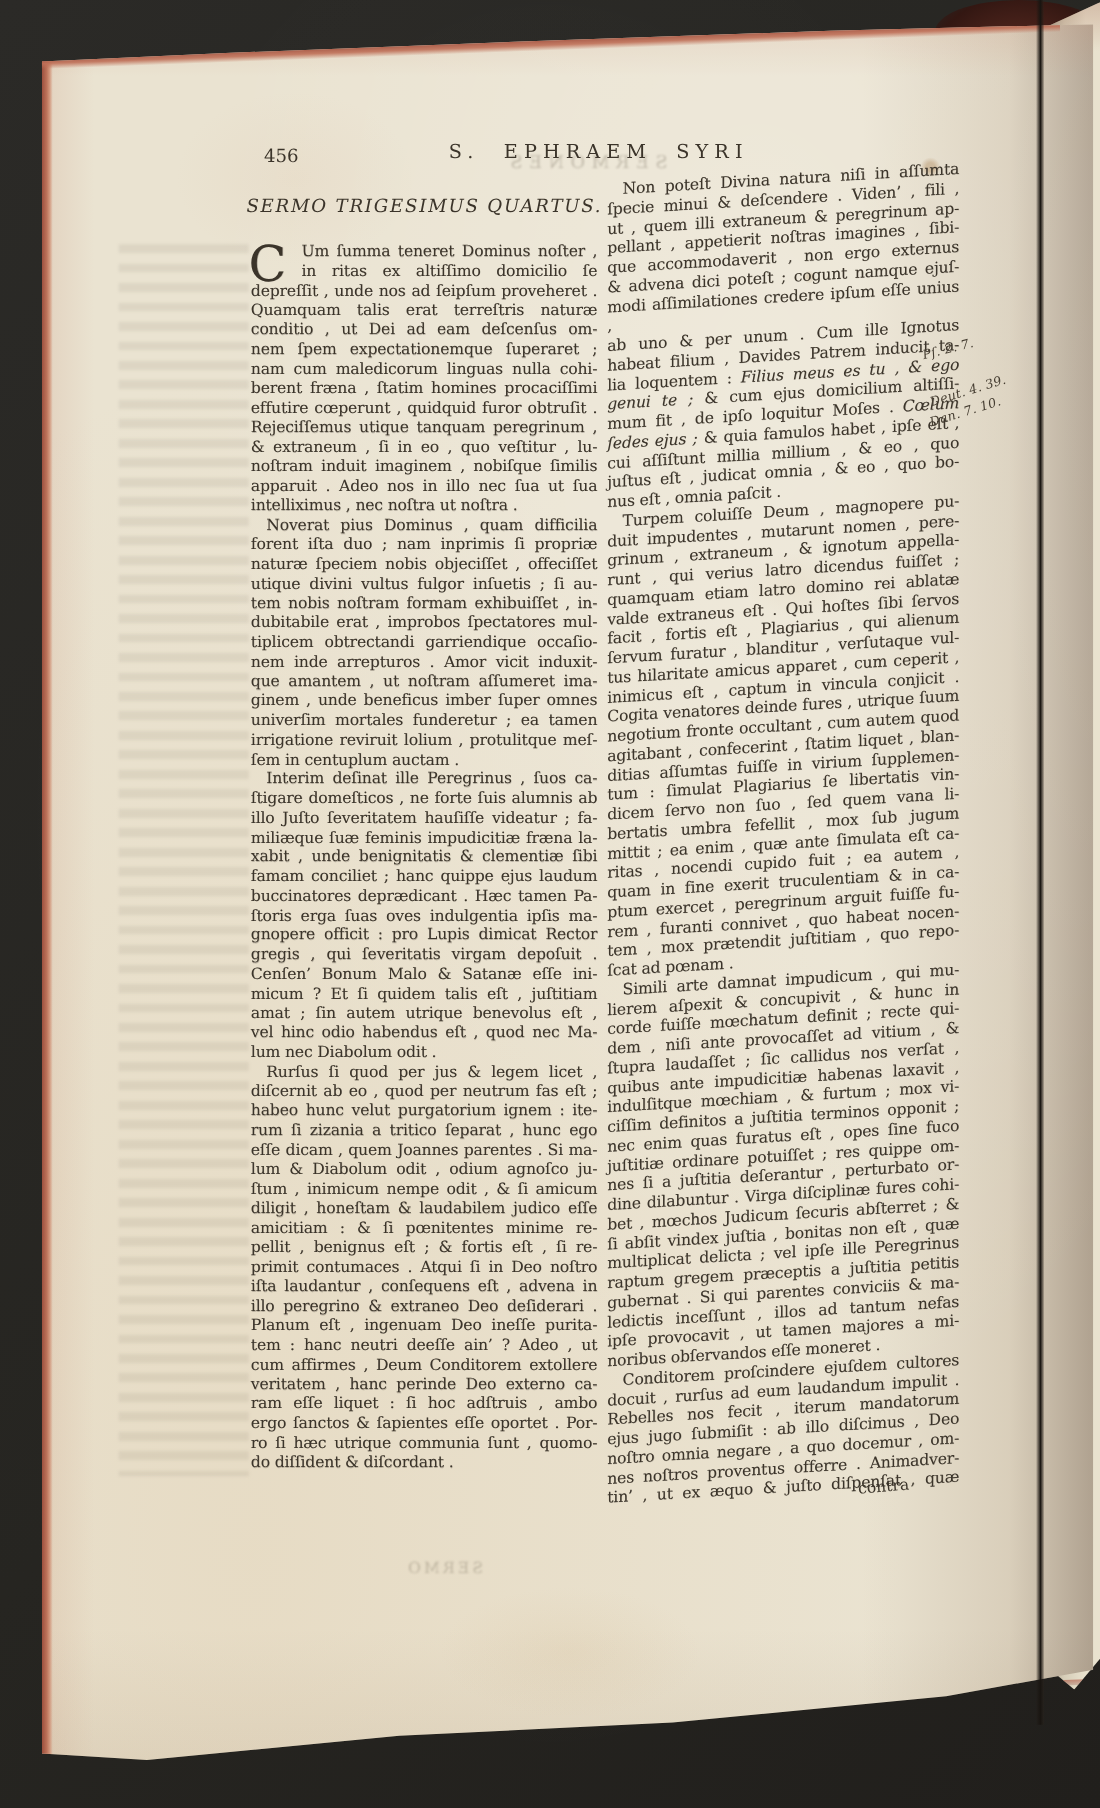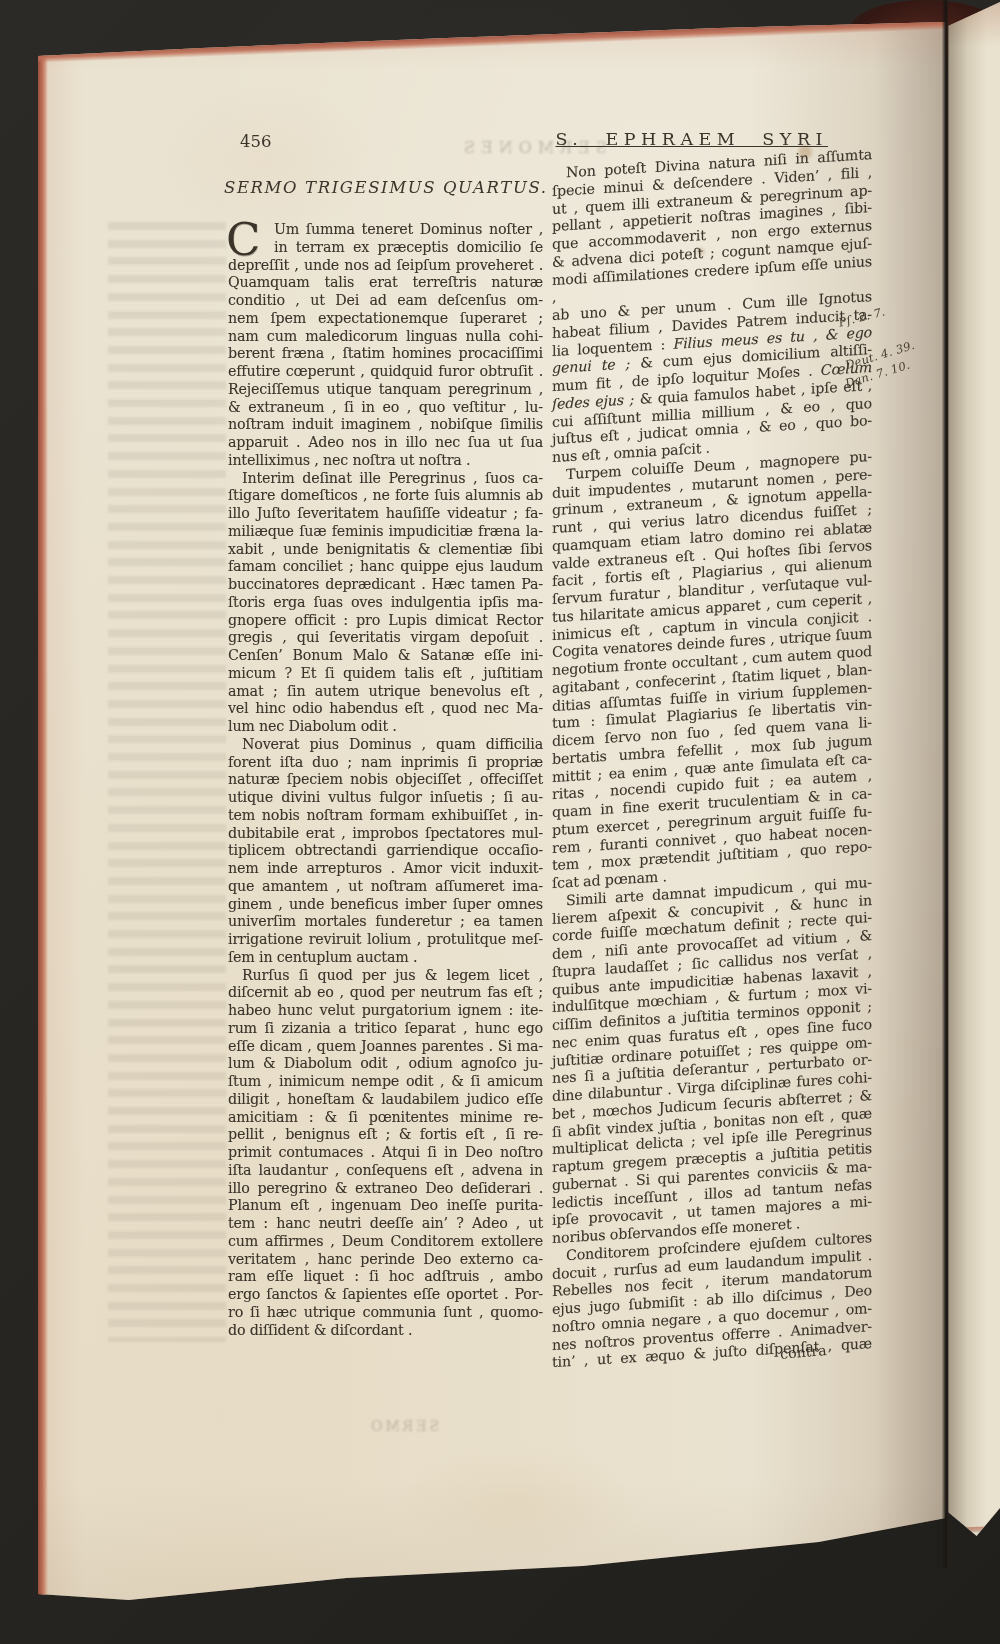--- a/index.html
+++ b/index.html
@@ -41,20 +41,21 @@
       radial-gradient(ellipse at 68% 22%, rgba(255,255,255,0.22), transparent 55%),
       radial-gradient(ellipse at 20% 88%, rgba(215,185,140,0.18), transparent 55%),
       radial-gradient(circle at 84.5% 8.2%, rgba(150,100,40,0.35) 0 4px, transparent 9px),
       radial-gradient(circle at 73% 14.5%, rgba(150,110,50,0.25) 0 2px, transparent 6px),
       linear-gradient(to right, rgba(185,120,95,0.16) 0%, rgba(185,120,95,0) 5%),
       linear-gradient(to bottom, rgba(190,130,100,0.18) 0%, rgba(190,130,100,0) 3%),
       linear-gradient(to right, rgba(0,0,0,0) 78%, rgba(130,100,70,0.16) 92%, rgba(85,60,42,0.38) 99.6%),
       linear-gradient(to bottom, rgba(0,0,0,0) 92%, rgba(140,110,80,0.12) 100%),
       #eae3d1;
     clip-path:polygon(0 34px,18% 26px,45% 16px,75% 6px,100% 0,100% 1496px,86% 1520px,60% 1544px,34% 1556px,10% 1578px,0 1572px);
+    padding-left:48px;
   }
 
   .edge-left{
     position:absolute;left:0;top:30px;bottom:10px;width:10px;
     background:linear-gradient(to right,#93402f 0%,#b8684f 45%,#cf8f74 70%,rgba(207,143,116,0) 100%);
     opacity:.9;
   }
   .edge-top{
     position:absolute;left:-4px;top:30px;width:930px;height:11px;
     background:linear-gradient(to bottom,#9a4533 0%,#bf7058 55%,rgba(191,112,88,0) 100%);
@@ -74,22 +75,22 @@
   .ghost-col{
     position:absolute;left:70px;top:200px;width:118px;height:1120px;
     background:repeating-linear-gradient(to bottom, rgba(105,95,78,0.10) 0 8px, rgba(105,95,78,0) 8px 17.7px);
     filter:blur(1.3px);
   }
 
   
   .ink{color:#3b342a;}
   .page-number{position:absolute;left:202px;top:110px;font-size:16.5px;}
   .running-title{
-    position:absolute;left:370px;top:107px;width:420px;text-align:right;
-    font-size:17.5px;letter-spacing:5.5px;word-spacing:11px;text-decoration:underline;
+    position:absolute;left:370px;top:107px;width:420px;text-align:left;
+    font-size:17.5px;letter-spacing:5.5px;word-spacing:11px;
   }
   .section-heading{
     position:absolute;left:186px;top:156px;width:322px;text-align:right;
     font-style:italic;font-size:16.5px;letter-spacing:1.6px;white-space:nowrap;
   }
 
   .col{position:absolute;font-size:14.2px;line-height:17.75px;}
   .col-left{left:190px;top:199px;width:315px;}
   .col-right{left:514px;top:143px;width:320px;transform:skewY(-3.4deg);transform-origin:0 0;}
   .line{text-align:justify;text-align-last:justify;letter-spacing:-0.15px;
@@ -144,65 +145,65 @@
     <div class="stain stain-3"></div>
 
     <div class="ink page-number">456</div>
     <div class="ink running-title">S. EPHRAEM SYRI</div>
     <div class="ink section-heading">SERMO TRIGESIMUS QUARTUS.</div>
 
     <div class="ink col col-left" id="col-left">
         <div class="para">
           <span class="dropcap">C</span>
           <div class="line dc">Um ſumma teneret Dominus noſter ,</div>
-          <div class="line dc">in terram ex præceptis domicilio ſe</div>
+          <div class="line dc">in ritas ex altiſſimo domicilio ſe</div>
           <div class="line">depreſſit , unde nos ad ſeipſum proveheret .</div>
           <div class="line">Quamquam talis erat terreſtris naturæ</div>
           <div class="line">conditio , ut Dei ad eam deſcenſus om-</div>
           <div class="line">nem ſpem expectationemque ſuperaret ;</div>
           <div class="line">nam cum maledicorum linguas nulla cohi-</div>
           <div class="line">berent fræna , ſtatim homines procaciſſimi</div>
           <div class="line">effutire cœperunt , quidquid furor obtruſit .</div>
           <div class="line">Rejeciſſemus utique tanquam peregrinum ,</div>
           <div class="line">&amp; extraneum , ſi in eo , quo veſtitur , lu-</div>
           <div class="line">noſtram induit imaginem , nobiſque ſimilis</div>
           <div class="line">apparuit . Adeo nos in illo nec ſua ut ſua</div>
           <div class="line last">intelliximus , nec noſtra ut noſtra .</div>
+        </div>
+        <div class="para">
+          <div class="line first">Noverat pius Dominus , quam difficilia</div>
+          <div class="line">forent iſta duo ; nam inprimis ſi propriæ</div>
+          <div class="line">naturæ ſpeciem nobis objeciſſet , offeciſſet</div>
+          <div class="line">utique divini vultus fulgor inſuetis ; ſi au-</div>
+          <div class="line">tem nobis noſtram formam exhibuiſſet , in-</div>
+          <div class="line">dubitabile erat , improbos ſpectatores mul-</div>
+          <div class="line">tiplicem obtrectandi garriendique occaſio-</div>
+          <div class="line">nem inde arrepturos . Amor vicit induxit-</div>
+          <div class="line">que amantem , ut noſtram aſſumeret ima-</div>
+          <div class="line">ginem , unde beneficus imber ſuper omnes</div>
+          <div class="line">univerſim mortales funderetur ; ea tamen</div>
+          <div class="line">irrigatione reviruit lolium , protulitque meſ-</div>
+          <div class="line last">ſem in centuplum auctam .</div>
         </div>
         <div class="para">
           <div class="line first">Interim deſinat ille Peregrinus , ſuos ca-</div>
           <div class="line">ſtigare domeſticos , ne forte ſuis alumnis ab</div>
           <div class="line">illo Juſto ſeveritatem hauſiſſe videatur ; fa-</div>
           <div class="line">miliæque ſuæ feminis impudicitiæ fræna la-</div>
           <div class="line">xabit , unde benignitatis &amp; clementiæ ſibi</div>
           <div class="line">famam conciliet ; hanc quippe ejus laudum</div>
           <div class="line">buccinatores deprædicant . Hæc tamen Pa-</div>
           <div class="line">ſtoris erga ſuas oves indulgentia ipſis ma-</div>
           <div class="line">gnopere officit : pro Lupis dimicat Rector</div>
           <div class="line">gregis , qui ſeveritatis virgam depoſuit .</div>
           <div class="line">Cenſen’ Bonum Malo &amp; Satanæ eſſe ini-</div>
           <div class="line">micum ? Et ſi quidem talis eſt , juſtitiam</div>
           <div class="line">amat ; ſin autem utrique benevolus eſt ,</div>
           <div class="line">vel hinc odio habendus eſt , quod nec Ma-</div>
           <div class="line last">lum nec Diabolum odit .</div>
-        </div>
-        <div class="para">
-          <div class="line first">Noverat pius Dominus , quam difficilia</div>
-          <div class="line">forent iſta duo ; nam inprimis ſi propriæ</div>
-          <div class="line">naturæ ſpeciem nobis objeciſſet , offeciſſet</div>
-          <div class="line">utique divini vultus fulgor inſuetis ; ſi au-</div>
-          <div class="line">tem nobis noſtram formam exhibuiſſet , in-</div>
-          <div class="line">dubitabile erat , improbos ſpectatores mul-</div>
-          <div class="line">tiplicem obtrectandi garriendique occaſio-</div>
-          <div class="line">nem inde arrepturos . Amor vicit induxit-</div>
-          <div class="line">que amantem , ut noſtram aſſumeret ima-</div>
-          <div class="line">ginem , unde beneficus imber ſuper omnes</div>
-          <div class="line">univerſim mortales funderetur ; ea tamen</div>
-          <div class="line">irrigatione reviruit lolium , protulitque meſ-</div>
-          <div class="line last">ſem in centuplum auctam .</div>
         </div>
         <div class="para">
           <div class="line first">Rurſus ſi quod per jus &amp; legem licet ,</div>
           <div class="line">diſcernit ab eo , quod per neutrum fas eſt ;</div>
           <div class="line">habeo hunc velut purgatorium ignem : ite-</div>
           <div class="line">rum ſi zizania a tritico ſeparat , hunc ego</div>
           <div class="line">eſſe dicam , quem Joannes parentes . Si ma-</div>
           <div class="line">lum &amp; Diabolum odit , odium agnoſco ju-</div>
           <div class="line">ſtum , inimicum nempe odit , &amp; ſi amicum</div>
           <div class="line">diligit , honeſtam &amp; laudabilem judico eſſe</div>

